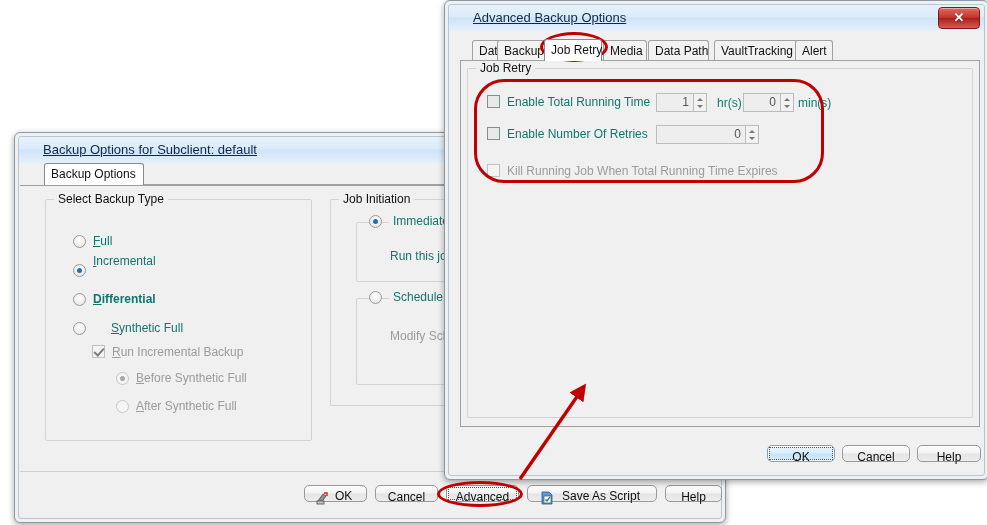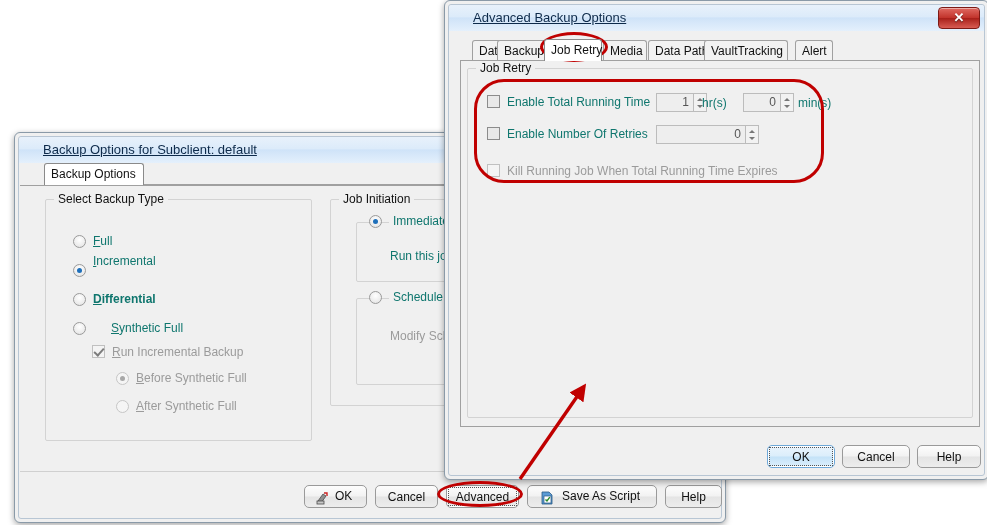--- a/index.html
+++ b/index.html
@@ -141,21 +141,21 @@
     background:#f2f2f2;box-sizing:border-box;
   }
   .spinbtns .ar{
     position:absolute;left:3px;width:0;height:0;
     border-left:3px solid transparent;border-right:3px solid transparent;
   }
   .spinbtns .up{top:4px;border-bottom:3px solid #777;}
   .spinbtns .dn{top:11px;border-top:3px solid #777;}
 
   .btn{
-    position:absolute;height:23px;
+    position:absolute;height:17px;
     background:linear-gradient(to bottom,#fdfdfd 0%,#f2f2f2 48%,#e4e4e4 52%,#ededed 100%);
     border:1px solid #9a9a9a;
     border-radius:5px;
     font-size:12px;
     text-align:center;
     line-height:22px;
     color:#111;
     box-sizing:border-box;
     white-space:nowrap;
     cursor:pointer;
@@ -319,21 +319,21 @@
       </div>
       <div class="tab sel" style="left:84px;width:58px;">
         <span>Job Retry</span>
       </div>
       <div class="tab" style="left:143px;width:44px;">
         <span>Media</span>
       </div>
       <div class="tab" style="left:188px;width:61px;">
         <span>Data Path</span>
       </div>
-      <div class="tab" style="left:244px;width:84px;">
+      <div class="tab" style="left:254px;width:84px;">
         <span>VaultTracking</span>
       </div>
       <div class="tab" style="left:335px;width:38px;">
         <span>Alert</span>
       </div>
     </div>
 
     <div class="abs" style="left:11px;top:55px;width:518px;height:365px;background:#f0f0f0;border:1px solid #a0a0a0;"></div>
 
     <div class="group" style="left:18px;top:63px;width:504px;height:348px;">
@@ -342,21 +342,21 @@
       <div class="chk" style="left:19px;top:26px;"></div>
       <div class="lbl" style="left:39px;top:26px;">Enable Total Running Time</div>
 
       <div class="spin" style="left:188px;top:24px;width:38px;">
         <span>1</span>
       </div>
       <div class="spinbtns" style="left:226px;top:24px;">
         <span class="ar up"></span>
         <span class="ar dn"></span>
       </div>
-      <div class="lbl" style="left:234px;top:27px;">hr(s)</div>
+      <div class="lbl" style="left:249px;top:27px;">hr(s)</div>
 
       <div class="spin" style="left:275px;top:24px;width:38px;">
         <span>0</span>
       </div>
       <div class="spinbtns" style="left:313px;top:24px;">
         <span class="ar up"></span>
         <span class="ar dn"></span>
       </div>
       <div class="lbl" style="left:330px;top:27px;">min(s)</div>
 

